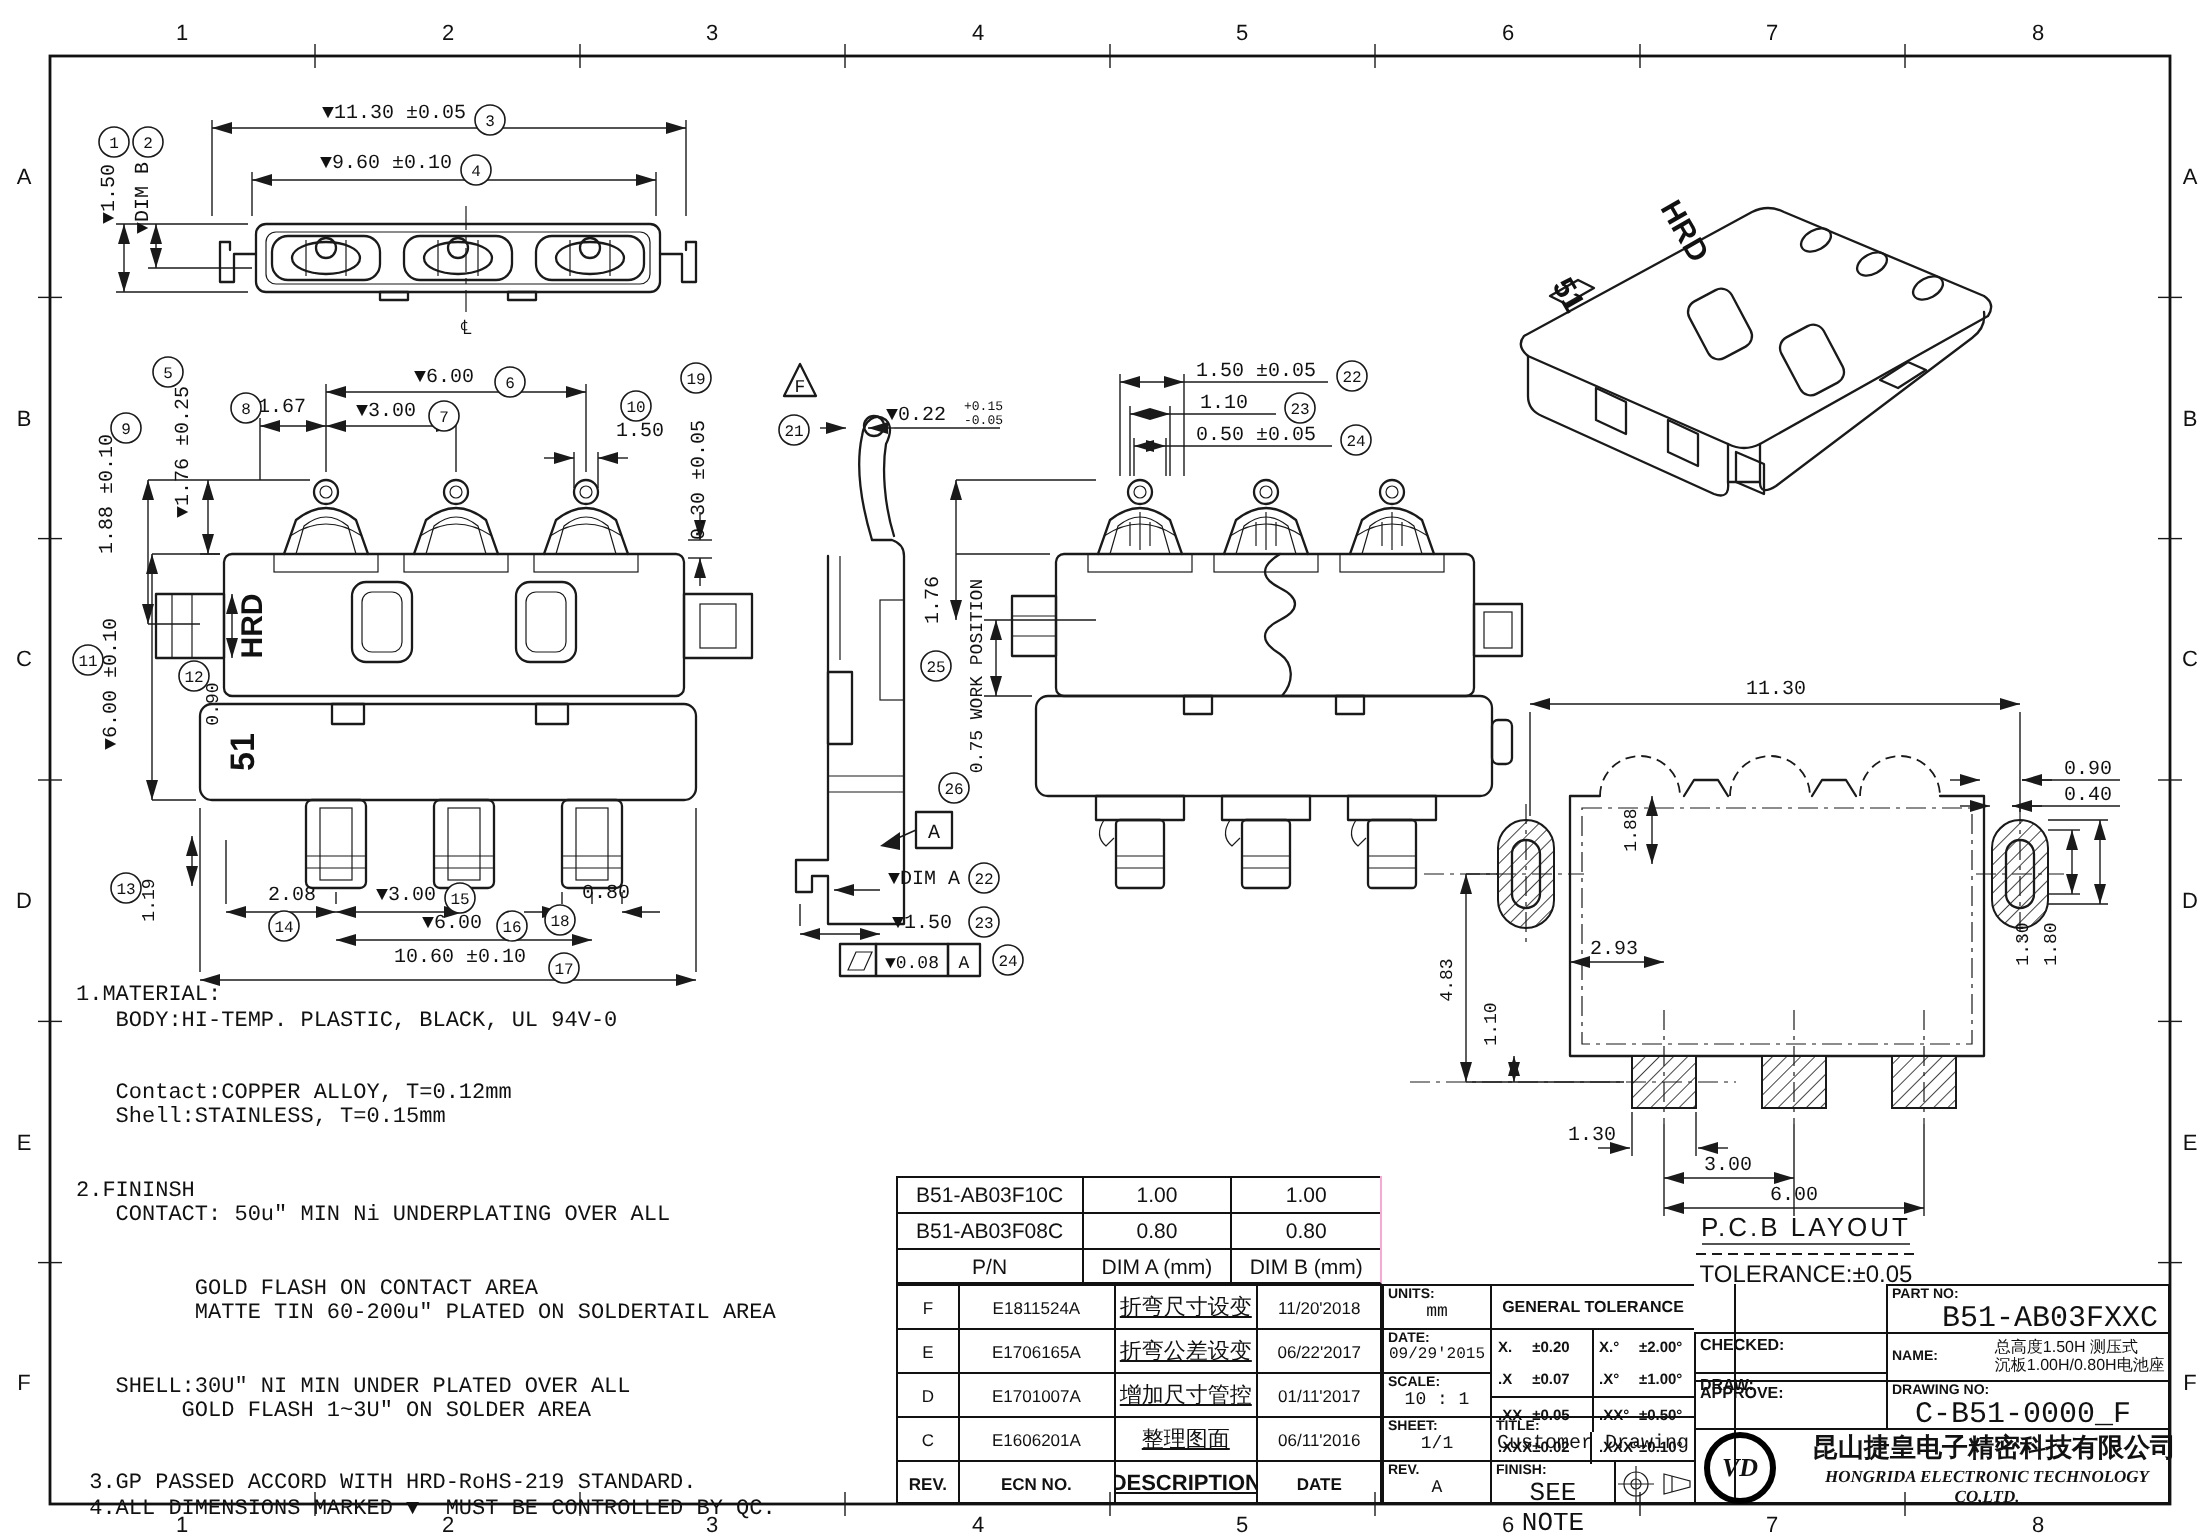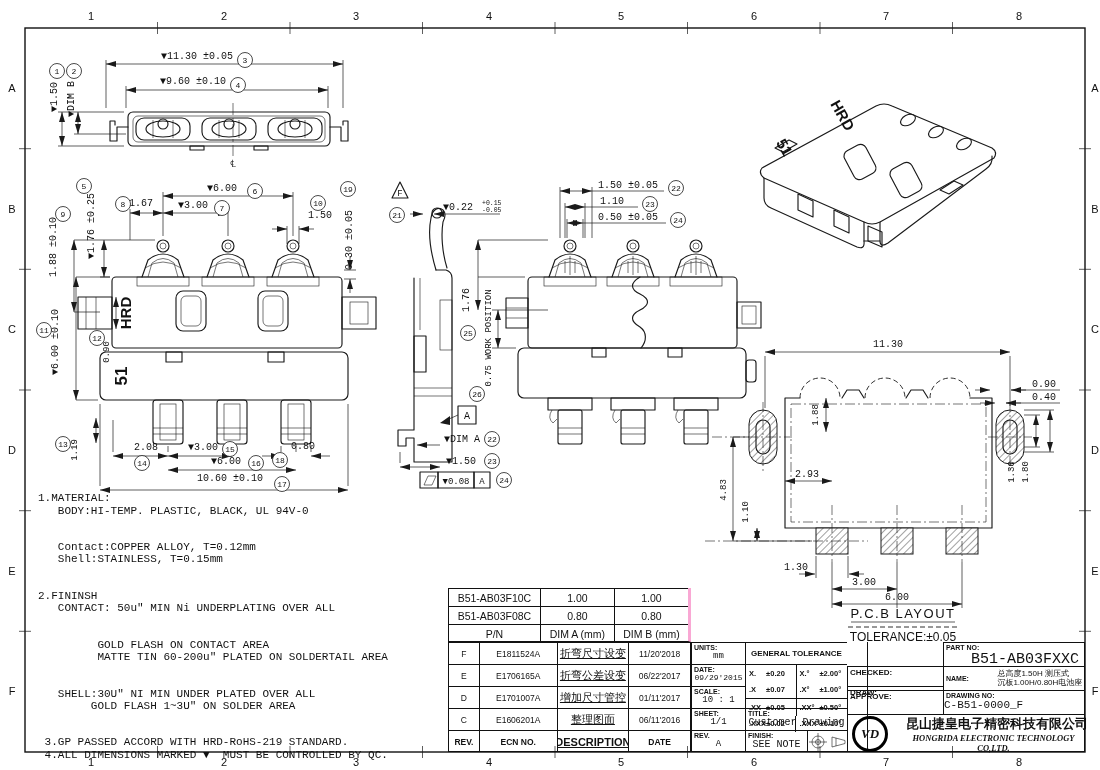--- a/index.html
+++ b/index.html
@@ -21,21 +21,21 @@
   .bn{font:11px "Liberation Sans",sans-serif;text-anchor:middle;}
   .mk{font:bold 15px "Liberation Sans",sans-serif;text-anchor:middle;}
   .mk2{font:bold 17px "Liberation Sans",sans-serif;text-anchor:middle;}
   .pcbl{font:13px "Liberation Sans",sans-serif;letter-spacing:1.5px;text-anchor:middle;}
   .pcbl2{font:12px "Liberation Sans",sans-serif;text-anchor:middle;}
   .notes{position:absolute;left:38px;top:468px;font:11px/12.2px "Liberation Mono","DejaVu Sans Mono",monospace;
          white-space:pre;color:#111;}
   .abs{position:absolute;box-sizing:border-box;}
   .cellb{border-left:1px solid #111;border-top:1px solid #111;box-sizing:border-box;}
   
-  .dimtab{left:448px;top:588px;width:243px;height:54px;border-right:3px solid #f9a8d4;border-bottom:1px solid #111;}
+  .dimtab{left:448px;top:588px;width:243px;height:54px;border-right:1px solid #f9a8d4;border-bottom:1px solid #111;}
   .dimtab .row{display:flex;height:18px;}
   .dimtab .c{display:flex;align-items:center;justify-content:center;font:10.5px "Liberation Sans",sans-serif;}
   .dimtab .c0{width:93px;}.dimtab .c1{width:75px;}.dimtab .c2{width:75px;}
   
   .revtab{left:448px;top:642px;width:243px;height:110px;border-right:1px solid #111;border-bottom:1px solid #111;}
   .revtab .row{display:flex;height:22px;}
   .revtab .c{display:flex;align-items:center;justify-content:center;font:8.5px "Liberation Sans",sans-serif;overflow:hidden;}
   .revtab .c0{width:31px;}.revtab .c1{width:78px;}.revtab .c2{width:72px;font-size:11px;text-decoration:underline;}.revtab .c3{width:62px;}
   .revtab .hdr .c{font-weight:bold;}
   
@@ -705,21 +705,21 @@
   <div class="abs cellb" style="left:54px;top:66px;width:102px;height:22px;">
     <span class="lbl">TITLE:</span>
     <span class="val mono" style="font-size:10px;">Customer Drawing</span>
   </div>
   <div class="abs cellb" style="left:0;top:88px;width:54px;height:22px;">
     <span class="lbl">REV.</span>
         <span class="val">A</span>
   </div>
   <div class="abs cellb" style="left:54px;top:88px;width:62px;height:22px;">
     <span class="lbl">FINISH:</span>
-        <span class="val" style="font-size:10px;">SEE NOTE</span>
+        <span class="val" style="font-size:13px;">SEE NOTE</span>
   </div>
   <div class="abs cellb" style="left:116px;top:88px;width:40px;height:22px;display:flex;align-items:center;justify-content:center;">
     <svg width="38" height="18" viewBox="0 0 38 18">
       <circle cx="9" cy="9" r="6" class="t"></circle>
           <circle cx="9" cy="9" r="2.5" class="t"></circle>
       <line x1="0" y1="9" x2="18" y2="9" class="t"></line>
           <line x1="9" y1="0" x2="9" y2="18" class="t"></line>
       <path d="M23,4 L36,7.5 L36,10.5 L23,14 z" class="t"></path>
           <line x1="27" y1="5" x2="27" y2="13" class="t"></line>
     </svg>
@@ -743,21 +743,21 @@
     <span style="display:inline-block;font:8px/9px 'Liberation Sans',sans-serif;vertical-align:top;padding-top:2px;margin-left:24px;">
       <span>总高度1.50H 测压式</span><br>
       <span>沉板1.00H/0.80H电池座</span>
     </span>
   </div>
   <div class="abs cellb" style="left:0;top:48px;width:96px;height:24px;">
     <span class="lbl" style="font-size:8px;">APPROVE:</span>
   </div>
   <div class="abs cellb" style="left:96px;top:48px;width:142px;height:24px;">
     <span class="lbl">DRAWING NO:</span>
-    <span class="val mono" style="font-size:11px;text-align:left;padding-right:6px;">C-B51-0000_F</span>
+    <span class="val mono" style="font-size:15px;text-align:center;padding-right:6px;">C-B51-0000_F</span>
   </div>
   <div class="abs cellb" style="left:0;top:72px;width:238px;height:38px;display:flex;align-items:center;gap:18px;padding:0 4px;">
     <div class="logoc">VD</div>
     <div style="flex:1;min-width:0;">
       <div style="font:bold 13px 'Liberation Sans',sans-serif;white-space:nowrap;">昆山捷皇电子精密科技有限公司</div>
       <div style="font:italic bold 8.5px 'Liberation Serif',serif;text-align:center;">HONGRIDA ELECTRONIC TECHNOLOGY CO,LTD.</div>
     </div>
   </div>
 </div>
 

